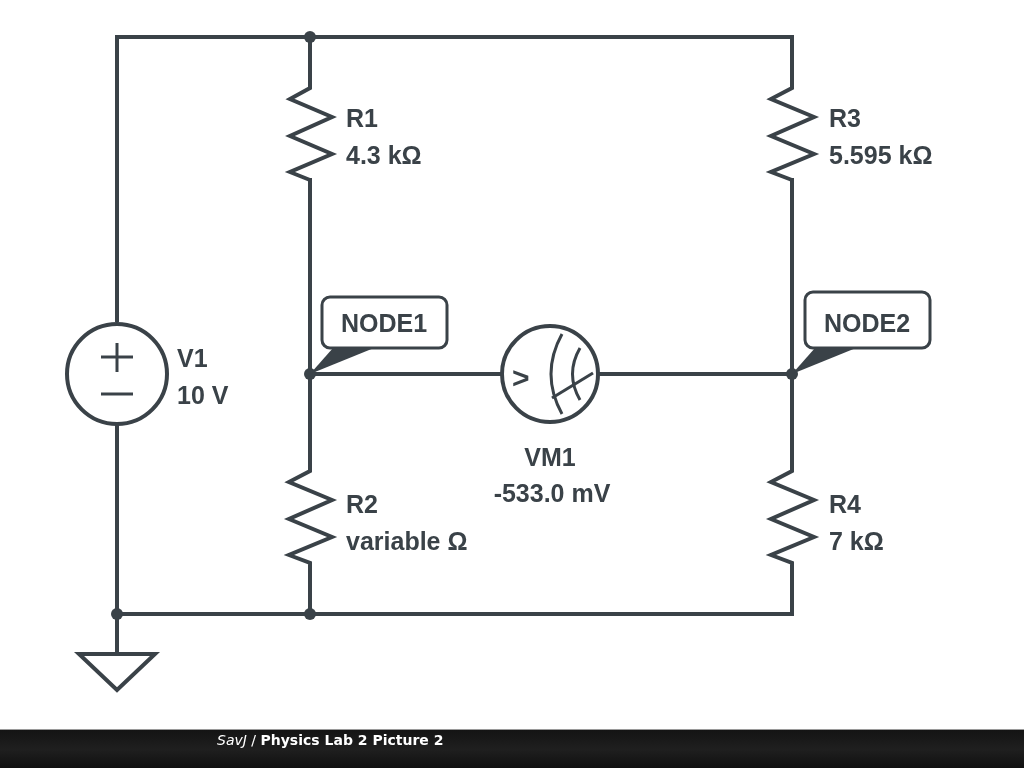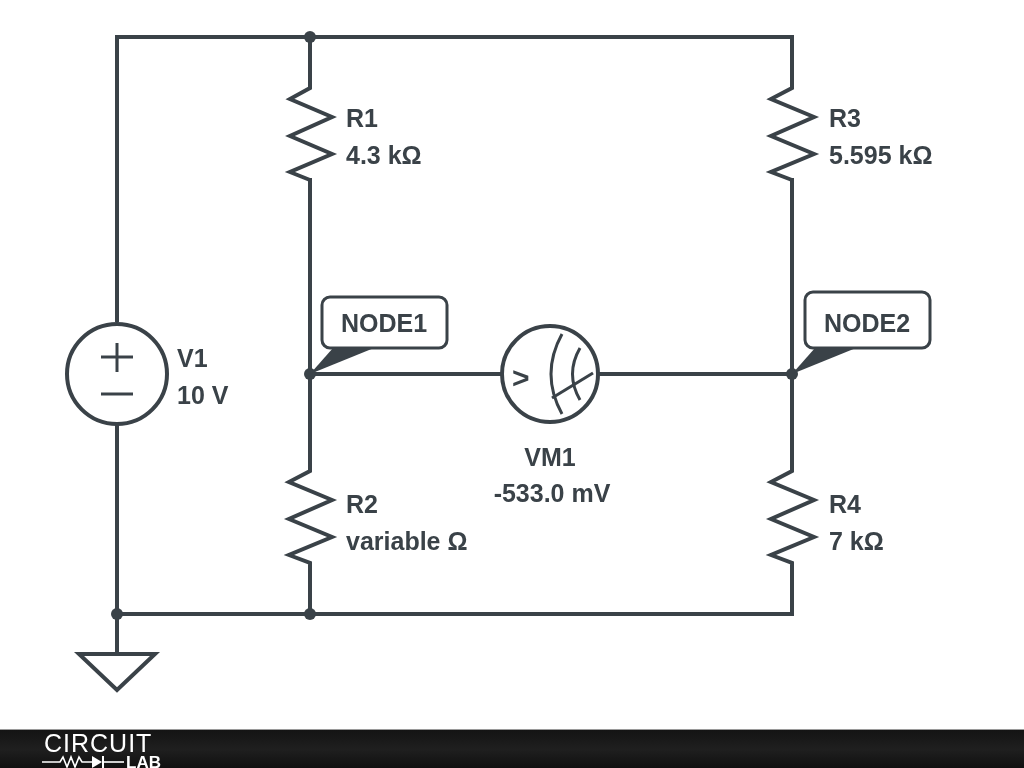--- a/index.html
+++ b/index.html
@@ -84,25 +84,18 @@
   <text class="lbl" x="177" y="404">10 V</text>
   <text class="lbl" x="550" y="466" text-anchor="middle">VM1</text>
   <text class="lbl" x="552" y="502" text-anchor="middle">-533.0 mV</text>
   <text class="lbl" x="346" y="513">R2</text>
   <text class="lbl" x="346" y="550">variable Ω</text>
   <text class="lbl" x="829" y="513">R4</text>
   <text class="lbl" x="829" y="550">7 kΩ</text>
 </svg>
 
 <div id="footer">
-  <div id="logo">
-    <span class="circuit">CIRCUIT</span>
-    <svg width="140" height="14" viewBox="0 0 140 14">
-      <polyline points="2,8 20,8 23,3 27,13 31,3 35,13 39,3 42,8 52,8" fill="none" stroke="#ffffff" stroke-width="1.6"></polyline>
-      <polygon points="52,2 52,14 62,8" fill="#ffffff"></polygon>
-      <line x1="63" y1="2" x2="63" y2="14" stroke="#ffffff" stroke-width="2"></line>
-      <line x1="63" y1="8" x2="84" y2="8" stroke="#ffffff" stroke-width="1.6"></line>
-      <text x="86" y="14" fill="#ffffff" font-family="Liberation Sans, sans-serif" font-weight="bold" font-size="17">LAB</text>
-    </svg>
-  </div>
   <div id="footer-text">
+    <div>
+      <span class="author">SavJ</span><span> / </span><span class="title">Physics Lab 2 Picture 2</span>
+    </div>
   </div>
 </div>
 
 </body></html>

